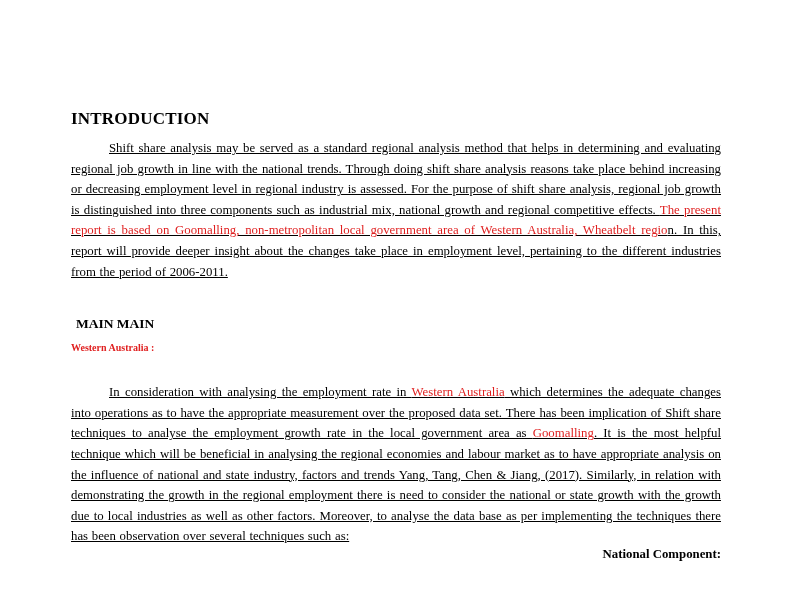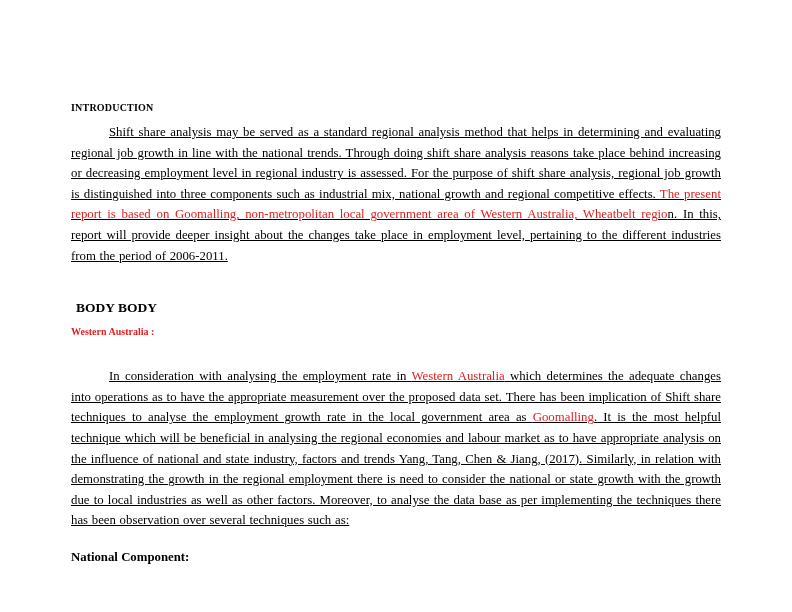--- a/index.html
+++ b/index.html
@@ -24,23 +24,23 @@
     background: #ffffff;
   }
   .content {
     position: absolute;
     left: 71px;
     top: 95px;
     width: 650px;
   }
   .heading {
     font-weight: bold;
-    font-size: 10px;
+    font-size: 17px;
     letter-spacing: 0.2px;
-    margin: 7px 0 9px 0;
+    margin: 14px 0 9px 0;
   }
   .para {
     font-size: 12.8px;
     line-height: 20.6px;
     text-align: justify;
     text-indent: 38px;
     margin: 0;
     word-spacing: 0.5px;
     text-decoration: underline;
   }
@@ -55,37 +55,37 @@
     font-size: 10px;
     color: var(--red, #e02020);
     margin: 10px 0 0 0;
   }
   .body-para {
     margin-top: 29px;
   }
   .bold-label {
     font-weight: bold;
     font-size: 12.8px;
-    margin-top: 19px;
+    text-align: right;
   }
   .red-text {
     color: var(--red, #e02020);
   }
 </style>
 </head>
 <body>
 
 <div class="page">
   <div class="content">
 
     <div class="heading">INTRODUCTION</div>
 
     <p class="para"><span>Shift share analysis may be served as a standard regional analysis method that helps in determining and evaluating regional job growth in line with the national trends. Through doing shift share analysis reasons take place behind increasing or decreasing employment level in regional industry is assessed. For the purpose of shift share analysis, regional job growth is distinguished into three components such as industrial mix, national growth and regional competitive effects. </span><span class="red-text">The present report is based on Goomalling, non-metropolitan local government area of Western Australia, Wheatbelt regio</span><span>n. In this, report will provide deeper insight about the changes take place in employment level, pertaining to the different industries from the period of 2006-2011.</span></p>
 
-    <div class="main-body-heading">BODY BODY</div>
+    <div class="main-body-heading">MAIN MAIN</div>
 
     <div class="sub-heading-red">Western Australia :</div>
 
     <p class="para body-para"><span>In consideration with analysing the employment rate in </span><span class="red-text">Western Australia</span><span> which determines the adequate changes into operations as to have the appropriate measurement over the proposed data set. There has been implication of Shift share techniques to analyse the employment growth rate in the local government area as </span><span class="red-text">Goomalling</span><span>. It is the most helpful technique which will be beneficial in analysing the regional economies and labour market as to have appropriate analysis on the influence of national and state industry, factors and trends Yang, Tang, Chen &amp; Jiang, (2017). Similarly, in relation with demonstrating the growth in the regional employment there is need to consider the national or state growth with the growth due to local industries as well as other factors. Moreover, to analyse the data base as per implementing the techniques there has been observation over several techniques such as:</span></p>
 
     <div class="bold-label">National Component:</div>
 
   </div>
 </div>
 

